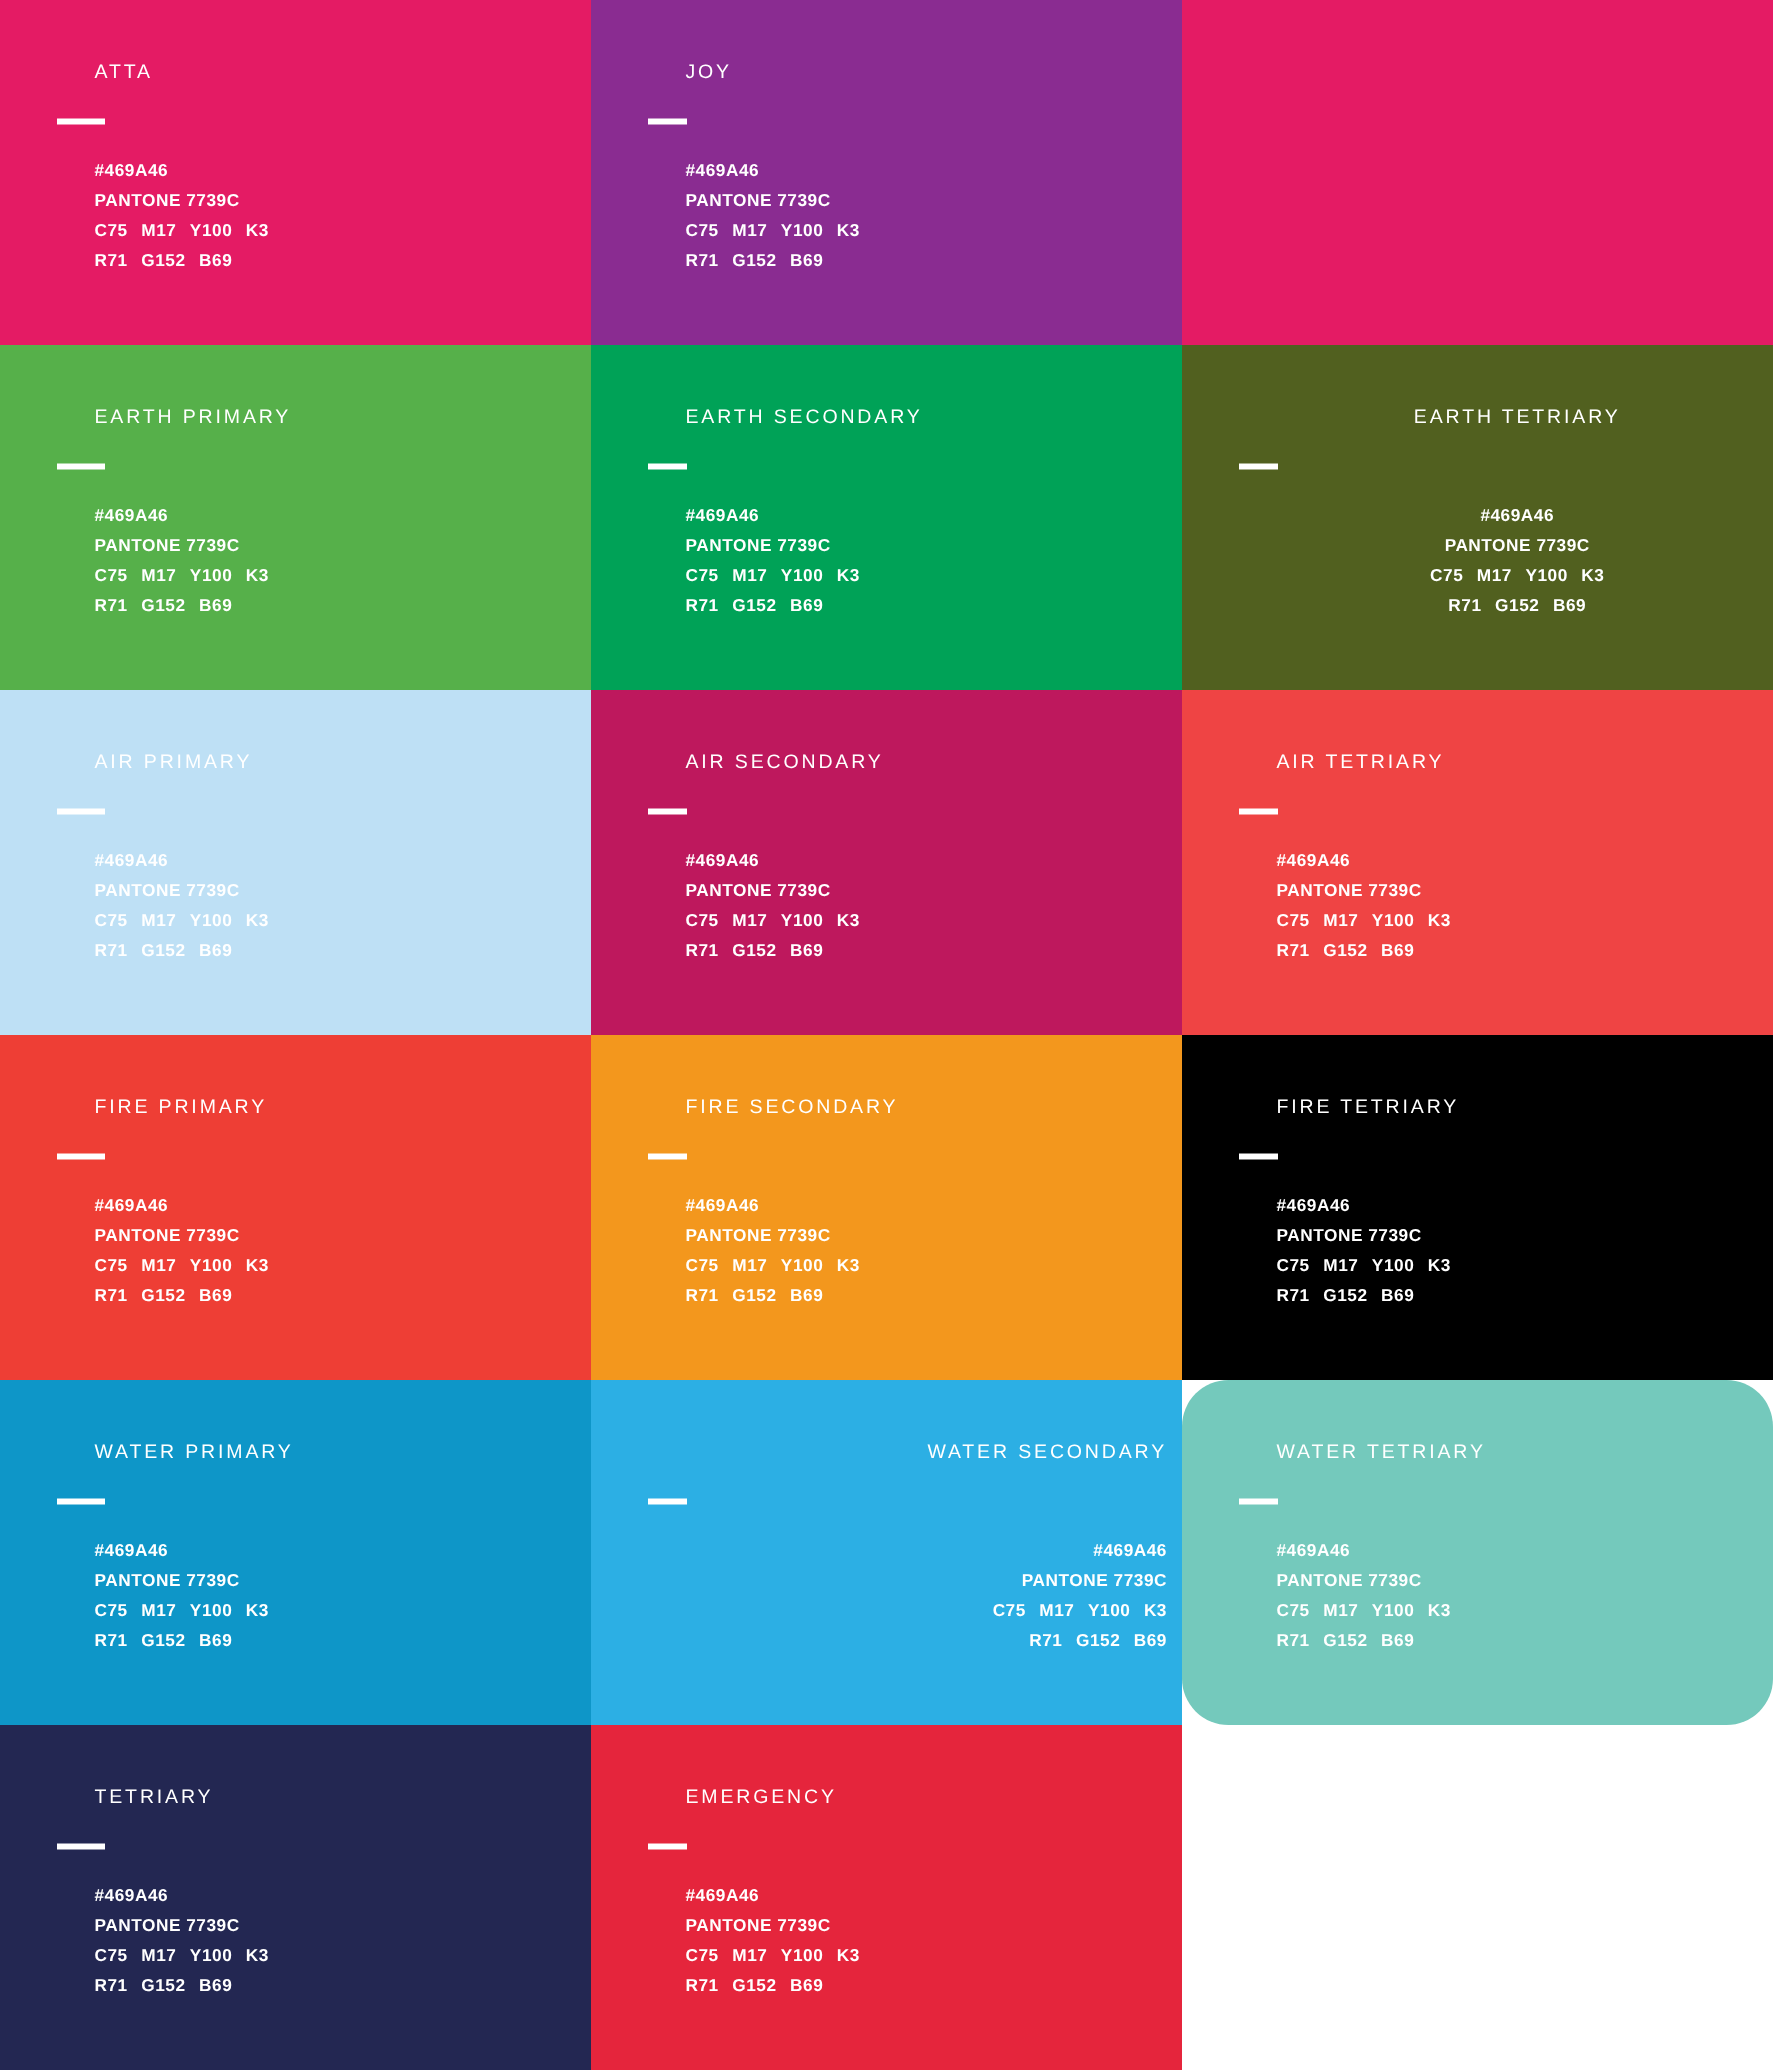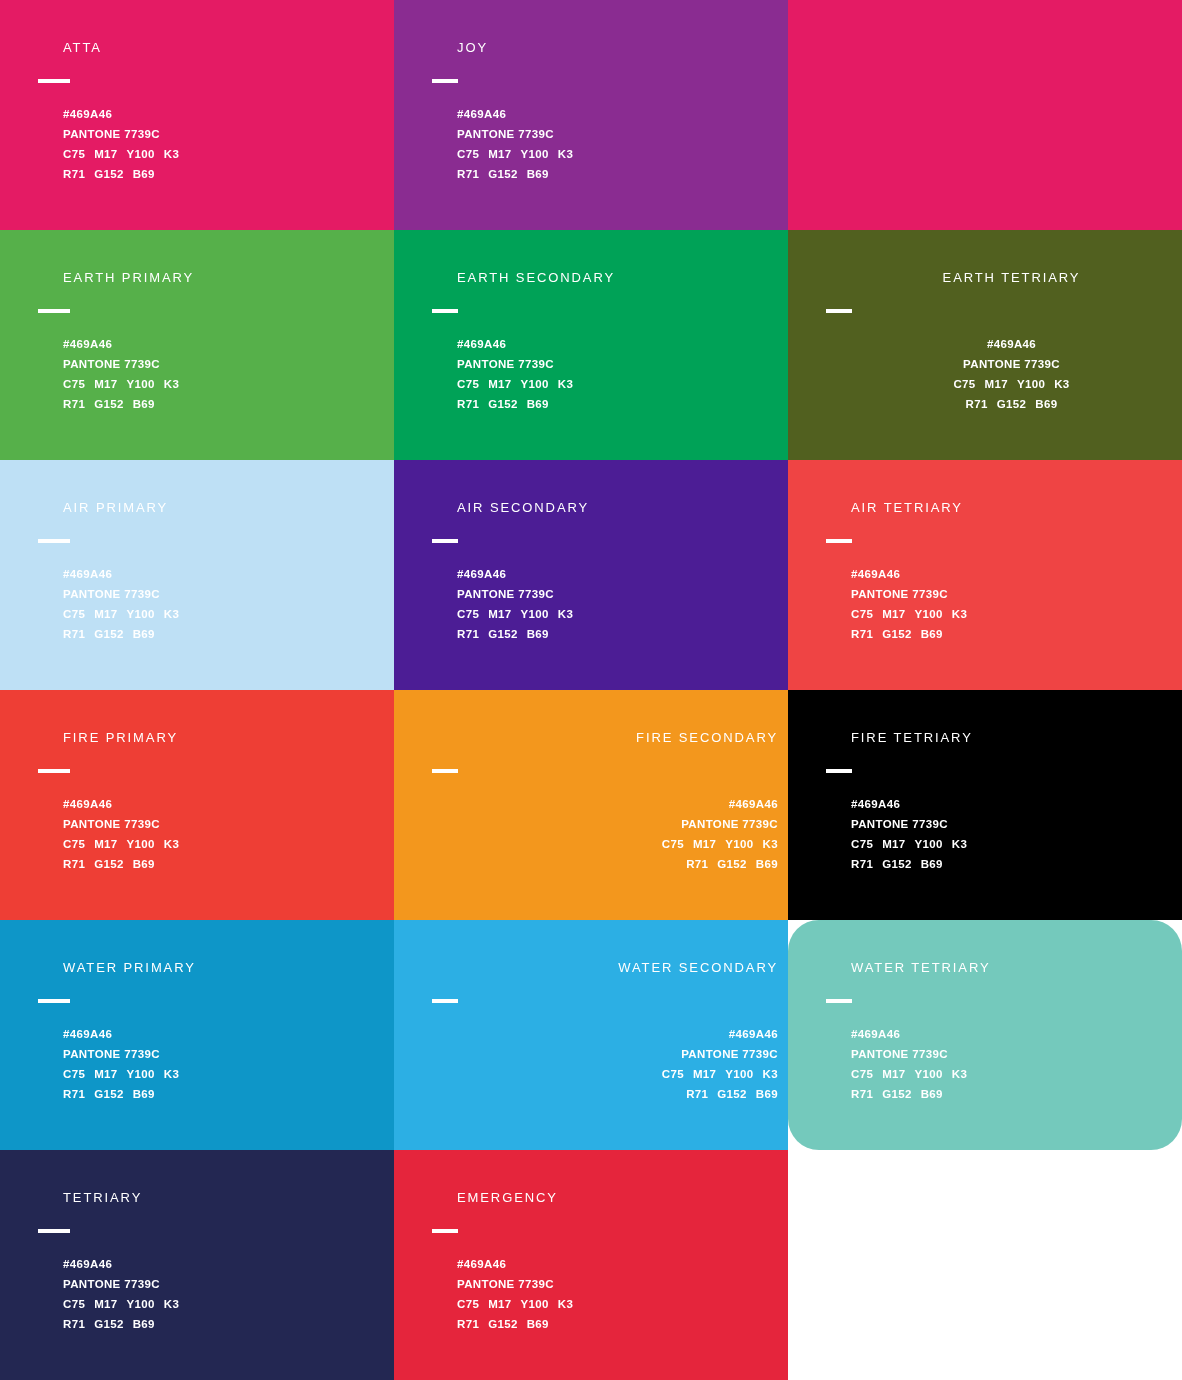--- a/index.html
+++ b/index.html
@@ -146,21 +146,21 @@
         <div class="swatch-title">AIR PRIMARY</div>
         <div class="swatch-rule"></div>
         <div class="swatch-specs">
           <div class="spec-line">#469A46</div>
           <div class="spec-line">PANTONE 7739C</div>
           <div class="spec-line"><span class="tok">C75</span><span class="tok">M17</span><span class="tok">Y100</span><span class="tok">K3</span></div>
           <div class="spec-line"><span class="tok">R71</span><span class="tok">G152</span><span class="tok">B69</span></div>
         </div>
       </div>
     </div>
-    <div class="swatch col2" style="background: #4c1d95;">
+    <div class="swatch col2" style="background: #be185d;">
       <div class="swatch-body">
         <div class="swatch-title">AIR SECONDARY</div>
         <div class="swatch-rule"></div>
         <div class="swatch-specs">
           <div class="spec-line">#469A46</div>
           <div class="spec-line">PANTONE 7739C</div>
           <div class="spec-line"><span class="tok">C75</span><span class="tok">M17</span><span class="tok">Y100</span><span class="tok">K3</span></div>
           <div class="spec-line"><span class="tok">R71</span><span class="tok">G152</span><span class="tok">B69</span></div>
         </div>
       </div>
@@ -182,21 +182,21 @@
         <div class="swatch-title">FIRE PRIMARY</div>
         <div class="swatch-rule"></div>
         <div class="swatch-specs">
           <div class="spec-line">#469A46</div>
           <div class="spec-line">PANTONE 7739C</div>
           <div class="spec-line"><span class="tok">C75</span><span class="tok">M17</span><span class="tok">Y100</span><span class="tok">K3</span></div>
           <div class="spec-line"><span class="tok">R71</span><span class="tok">G152</span><span class="tok">B69</span></div>
         </div>
       </div>
     </div>
-    <div class="swatch col2" style="background: rgb(243, 151, 29); text-align: right;">
+    <div class="swatch col2" style="background: rgb(243, 151, 29);">
       <div class="swatch-body">
         <div class="swatch-title">FIRE SECONDARY</div>
         <div class="swatch-rule"></div>
         <div class="swatch-specs">
           <div class="spec-line">#469A46</div>
           <div class="spec-line">PANTONE 7739C</div>
           <div class="spec-line"><span class="tok">C75</span><span class="tok">M17</span><span class="tok">Y100</span><span class="tok">K3</span></div>
           <div class="spec-line"><span class="tok">R71</span><span class="tok">G152</span><span class="tok">B69</span></div>
         </div>
       </div>

